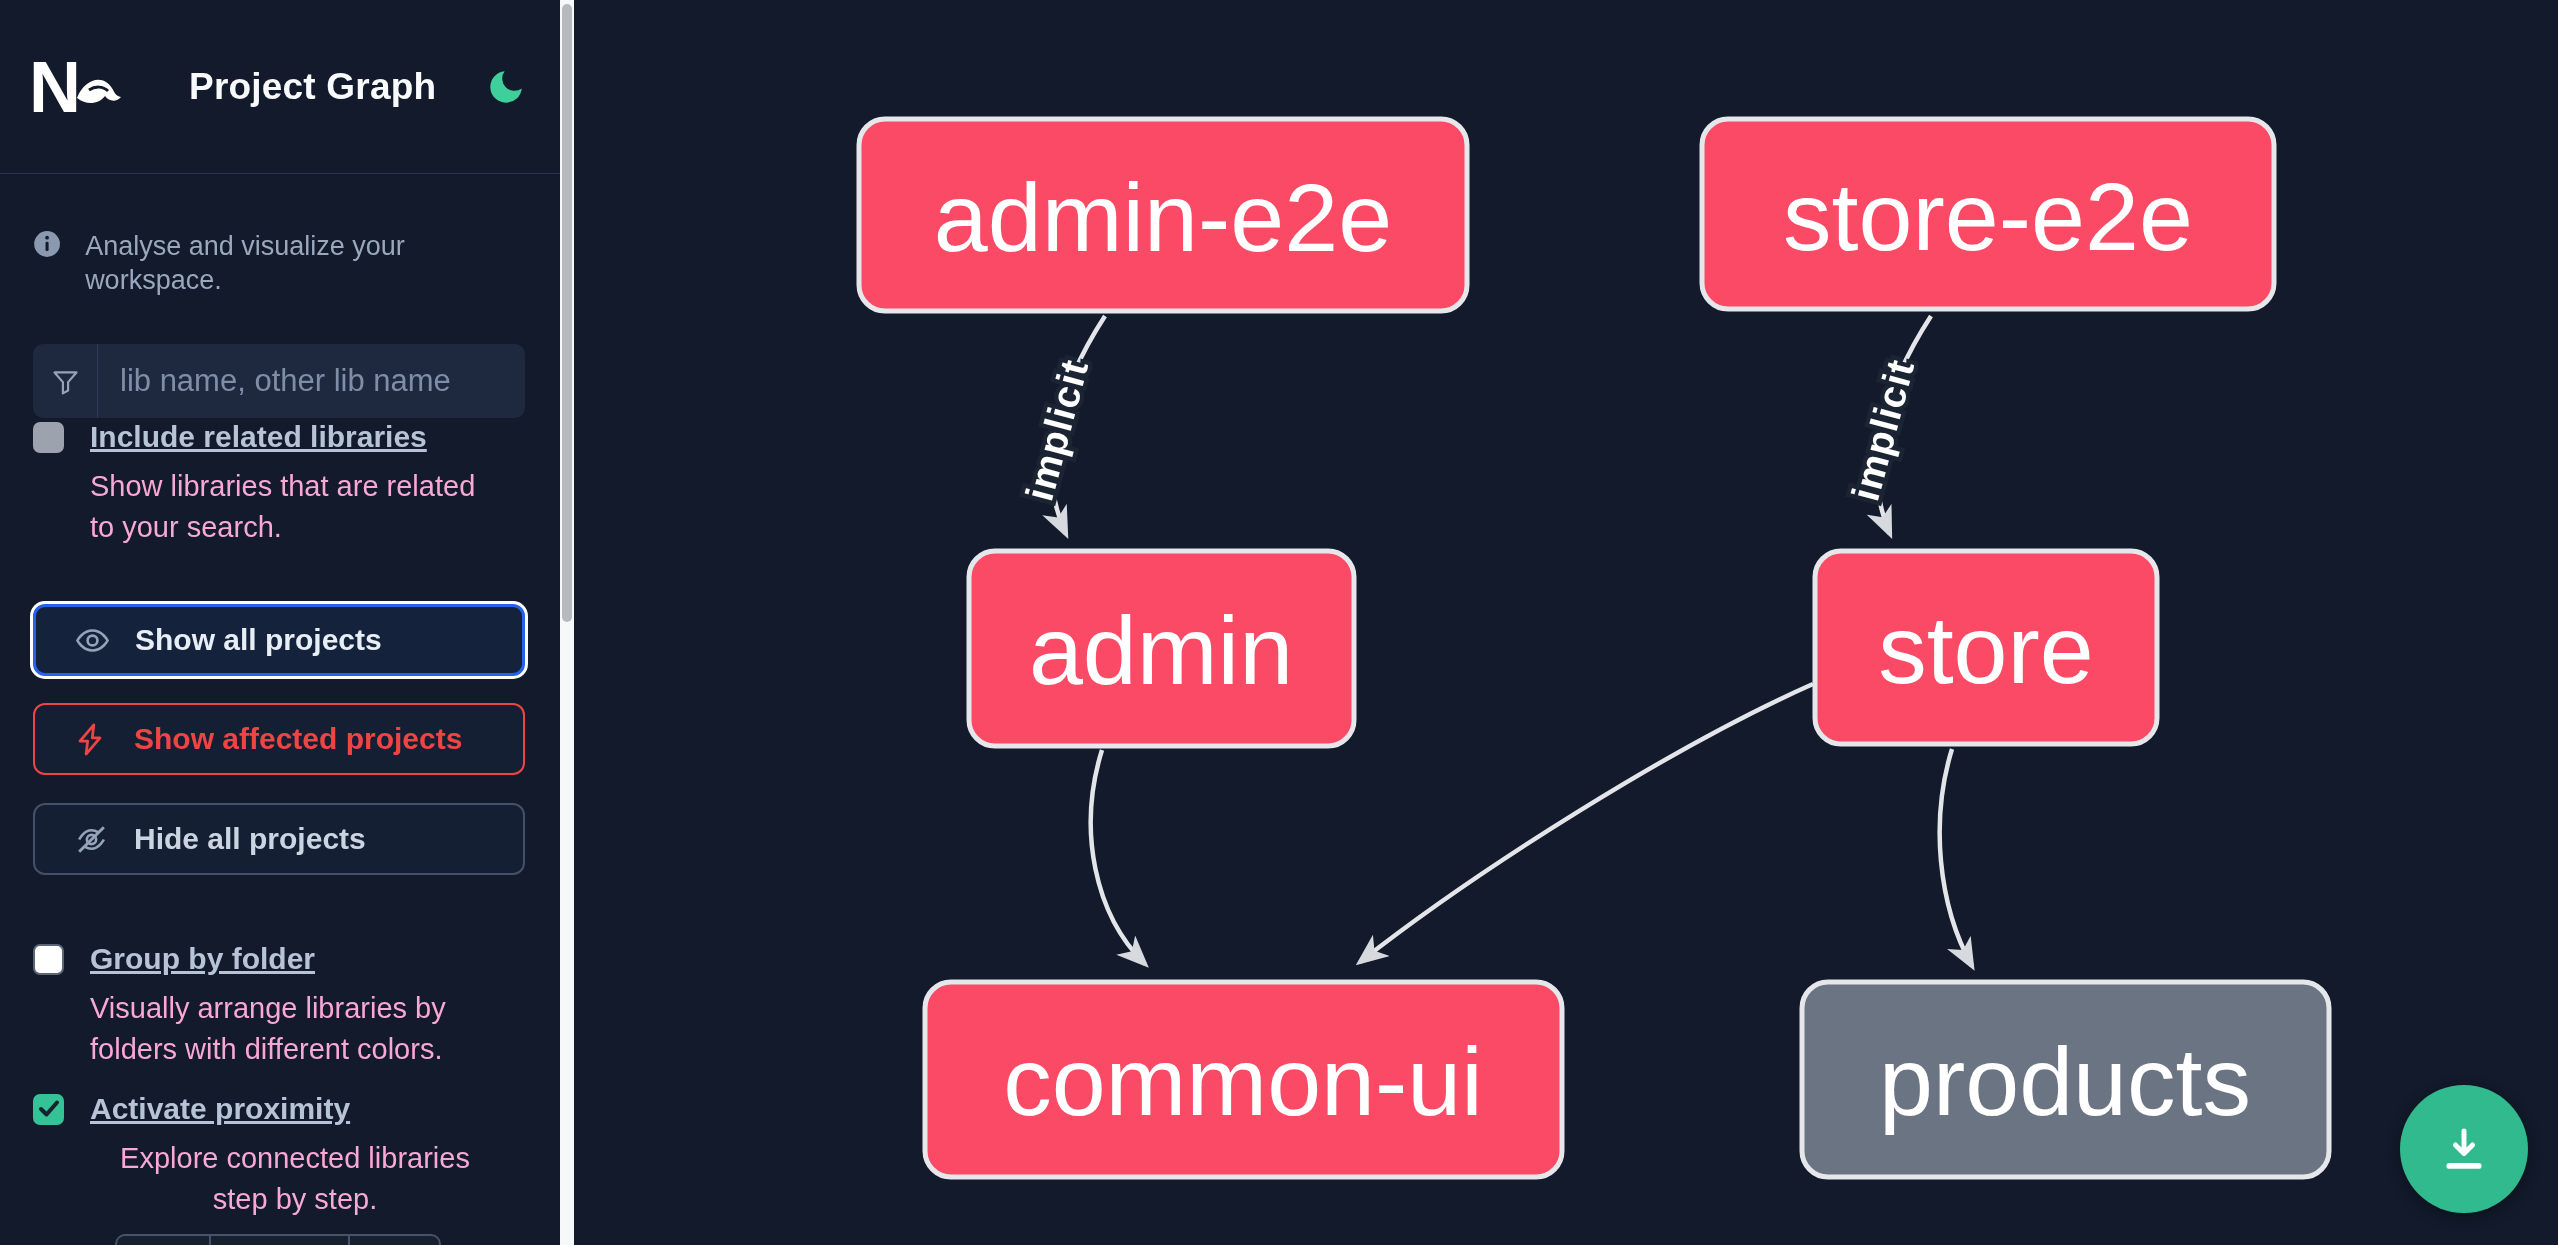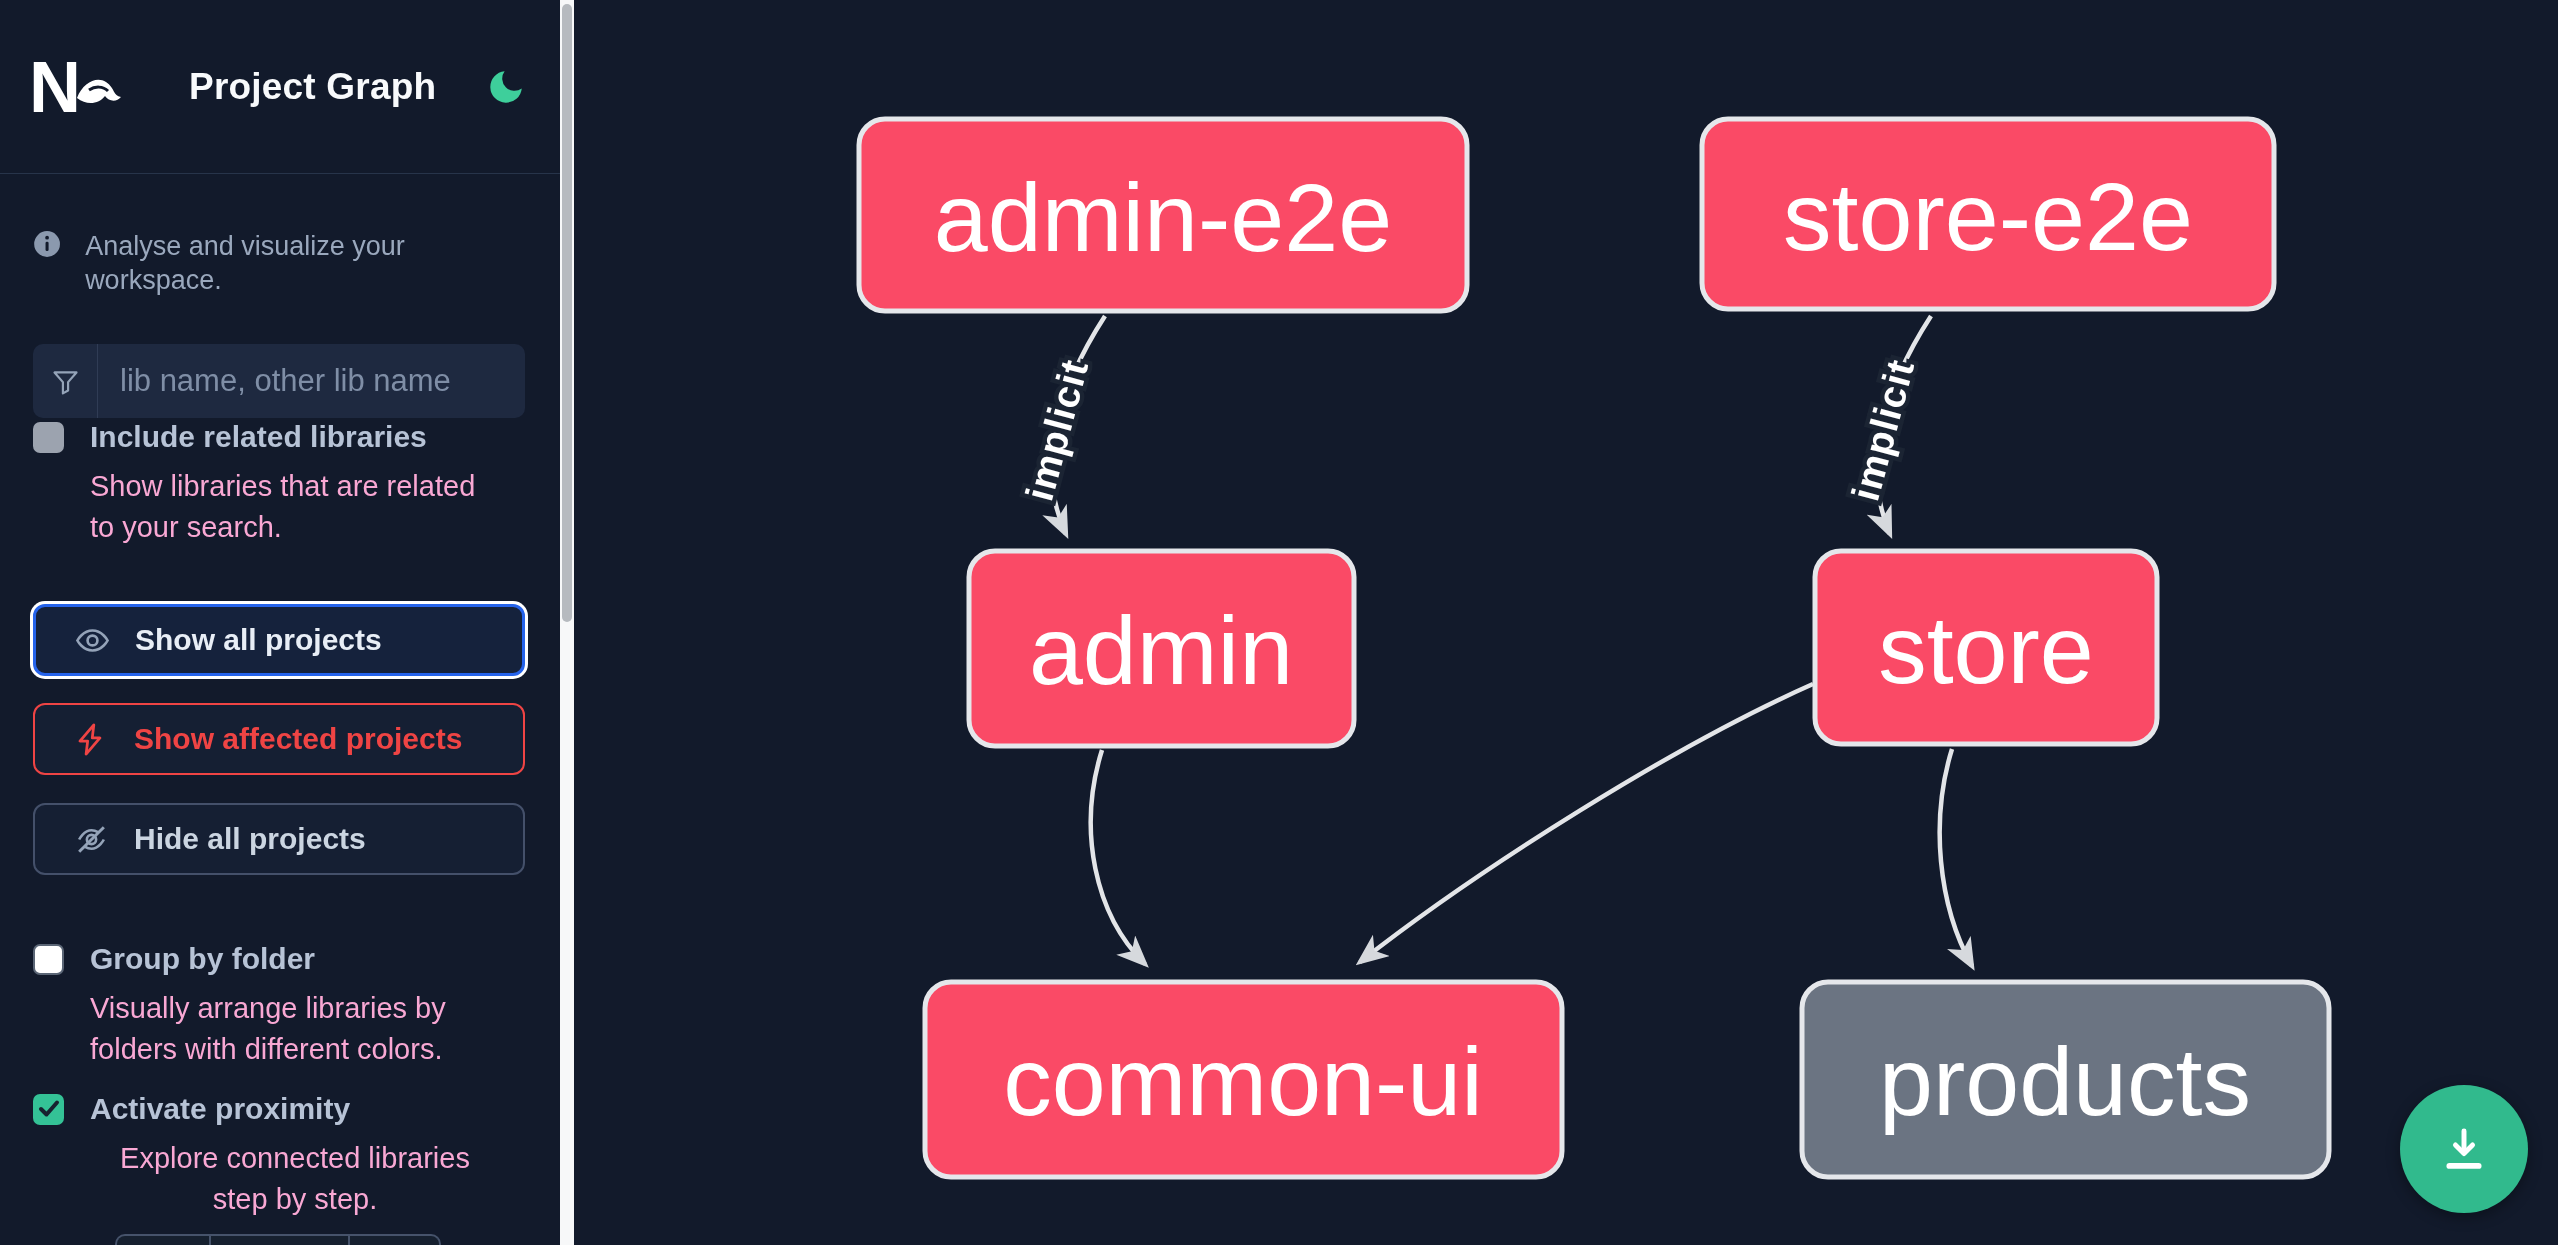--- a/index.html
+++ b/index.html
@@ -32,21 +32,21 @@
   .search input{flex:1;background:transparent;border:none;outline:none;color:#cbd5e1;
                 font-size:31px;padding:0 22px;font-family:"Liberation Sans",sans-serif;}
   .search input::placeholder{color:#7f8ea6;}
 
   .cb-row{position:absolute;left:33px;width:470px;}
   .cb-row .cb-line{display:flex;align-items:center;gap:26px;}
   .checkbox{width:31px;height:31px;border-radius:7px;flex:0 0 auto;cursor:pointer;box-sizing:border-box;}
   .checkbox.gray{background:#9ca3af;}
   .checkbox.white{background:#ffffff;border:2px solid #5b6676;}
   .checkbox.green{background:#34c296;display:flex;align-items:center;justify-content:center;}
-  .cb-label{font-size:30px;font-weight:700;color:#b7c3d6;}
+  .cb-label{font-size:30px;font-weight:700;color:#b7c3d6;text-decoration:underline;}
   .cb-desc{margin:12px 0 0 57px;font-size:29px;line-height:41px;color:#f9a8d4;max-width:410px;}
 
   .sb-btn{position:absolute;left:33px;width:492px;height:72px;border-radius:12px;box-sizing:border-box;
           display:flex;align-items:center;gap:24px;padding:0 0 0 38px;cursor:pointer;
           background:#151f33;border:2px solid #44506a;color:#cbd5e1;font-size:30px;font-weight:700;}
   .sb-btn .b-icon{display:flex;align-items:center;color:#94a3b8;}
   .sb-btn.focused{background:#15223c;border:3px solid #2563eb;box-shadow:0 0 0 3px #ffffff;color:#e8eef6;}
   .sb-btn.danger{background:#151f33;border:2px solid #ef4444;color:#ef4444;}
   .sb-btn.danger .b-icon{color:#ef4444;}
 

